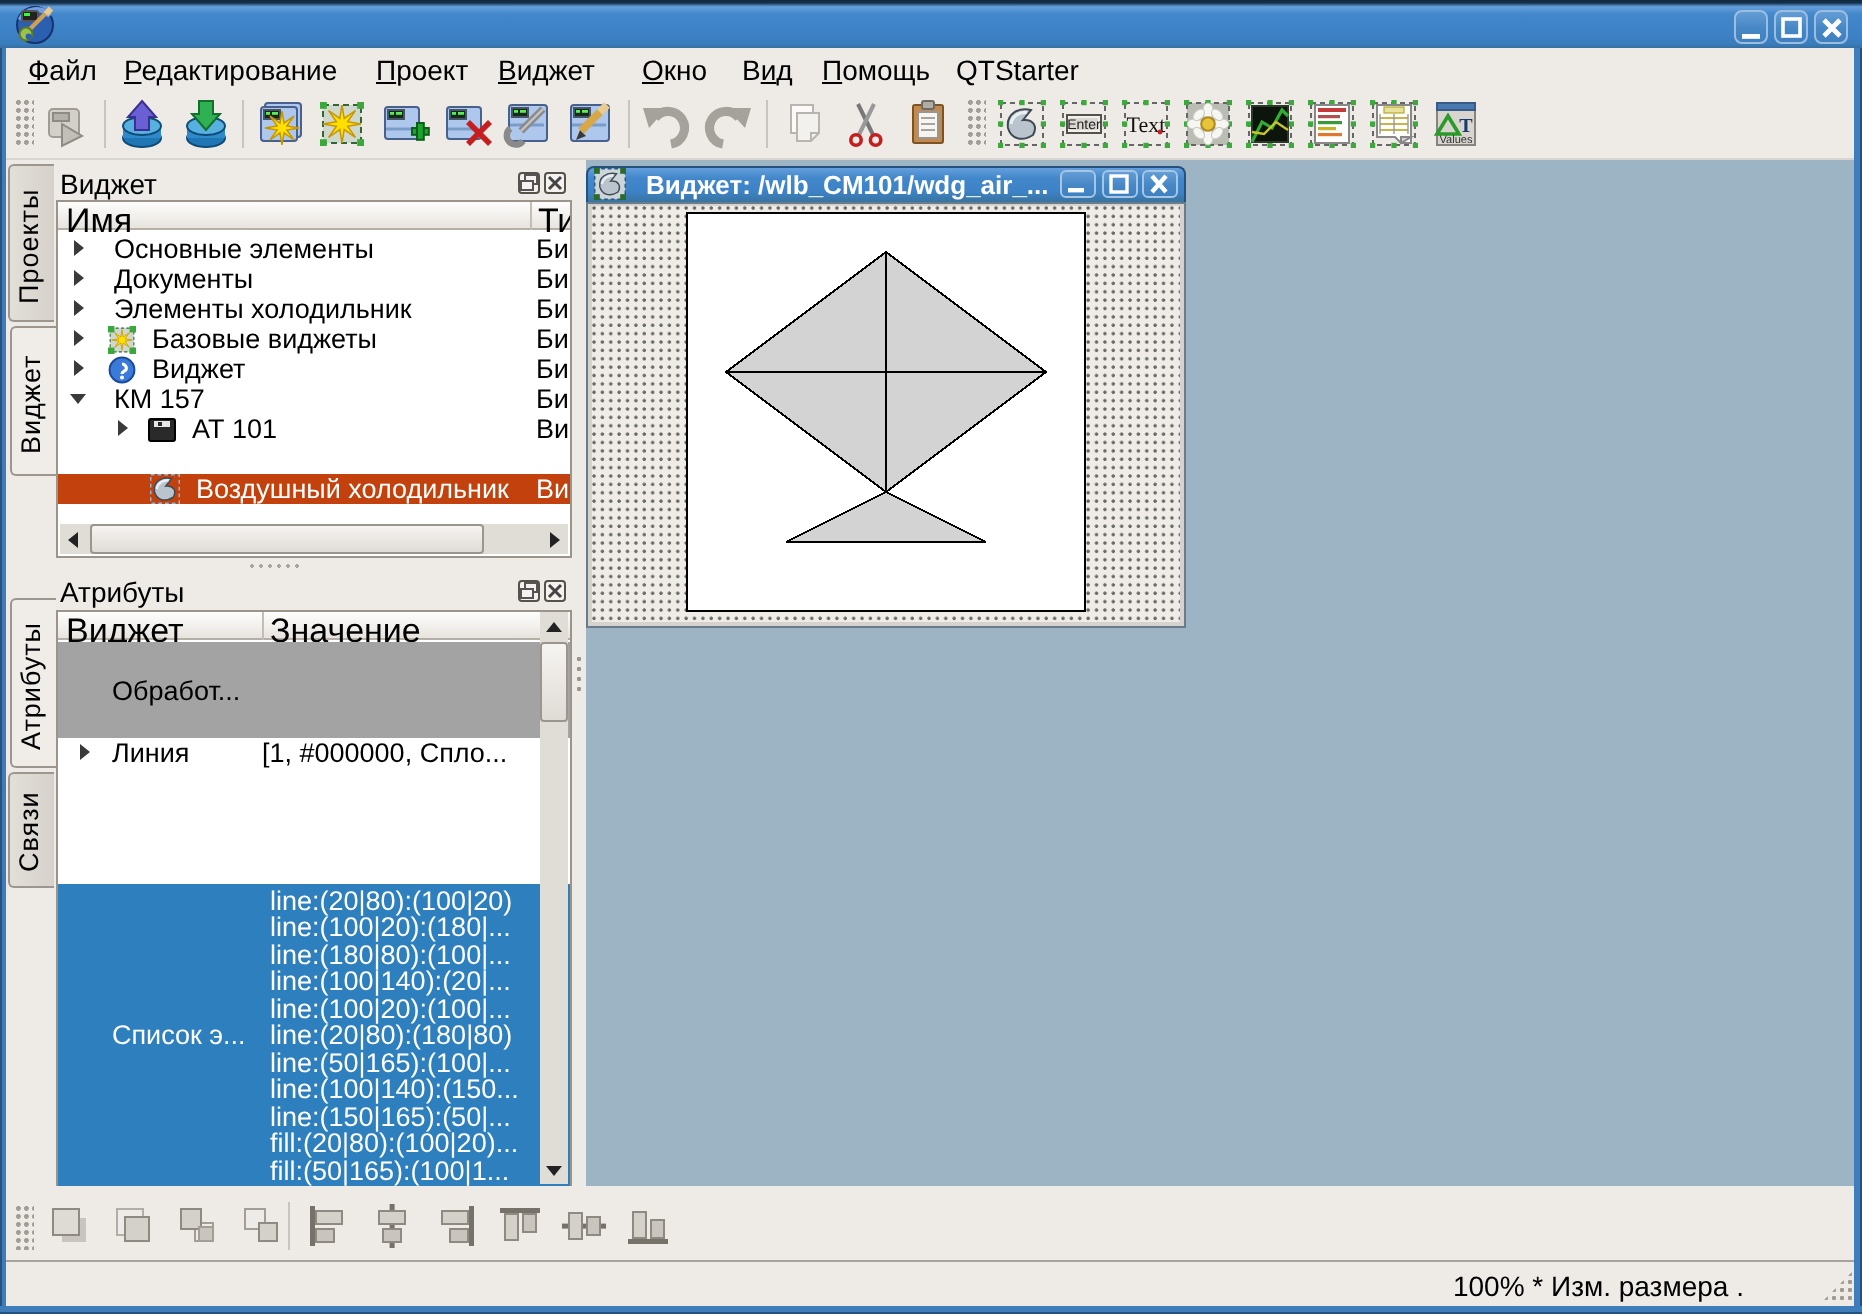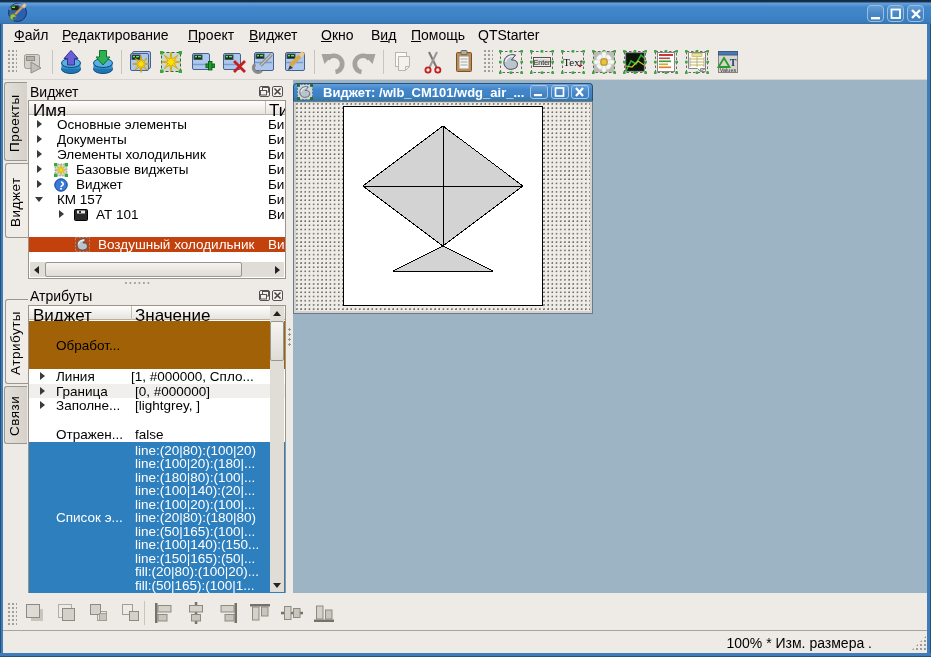--- a/index.html
+++ b/index.html
@@ -525,41 +525,27 @@
         <path d="M1.5 1.5 L7.5 7.5 M7.5 1.5 L1.5 7.5" stroke="#444" stroke-width="1.5"></path>
       </svg>
     </div>
 
   <div class="panel" id="attrs" style="top:225px;height:289px">
     <div class="thead">
         <span style="position:absolute;left:4px;top:0px">Виджет</span>
         <span style="position:absolute;left:106px;top:0px">Значение</span>
       <div style="position:absolute;left:102px;top:0;width:1px;height:14px;background:#c3beb5"></div>
       </div>
-    <div class="trow" style="top:15px;height:48px;background:#a16207">
+    <div class="trow" style="top:15px;height:48px;background:#a3a3a3">
         <span style="position:absolute;left:27px;top:17px">Обработ...</span>
       </div>
     <div class="trow" style="top:63px;height:14.5px">
         <i class="arr" style="left:11px;top:3px"></i>
         <span style="position:absolute;left:27px">Линия</span>
         <span style="position:absolute;left:102px">[1, #000000, Спло...</span>
-      </div>
-    <div class="trow" style="top:77.5px;height:14.5px;background:#f1efec">
-        <i class="arr" style="left:11px;top:3px"></i>
-        <span style="position:absolute;left:27px">Граница</span>
-        <span style="position:absolute;left:106px">[0, #000000]</span>
-      </div>
-    <div class="trow" style="top:92px;height:14.5px">
-        <i class="arr" style="left:11px;top:3px"></i>
-        <span style="position:absolute;left:27px">Заполне...</span>
-        <span style="position:absolute;left:106px">[lightgrey, ]</span>
-      </div>
-    <div class="trow" style="top:121px;height:14.5px">
-        <span style="position:absolute;left:27px">Отражен...</span>
-        <span style="position:absolute;left:106px">false</span>
       </div>
     <div class="trow" style="top:135.5px;height:151px;background:#2e7fbe;color:#fff">
       <span style="position:absolute;left:27px;top:68px">Список э...</span>
       <div style="position:absolute;left:106px;top:2px;line-height:13.5px">line:(20|80):(100|20)<br>line:(100|20):(180|...<br>line:(180|80):(100|...<br>line:(100|140):(20|...<br>line:(100|20):(100|...<br>line:(20|80):(180|80)<br>line:(50|165):(100|...<br>line:(100|140):(150...<br>line:(150|165):(50|...<br>fill:(20|80):(100|20)...<br>fill:(50|165):(100|1...</div>
     </div>
 
     <div class="abs sb" style="right:1px;top:0;bottom:1px;width:13.5px" id="avsb">
       <div class="sbbtn" style="left:0;top:0;width:13.5px;height:14px">
           <i class="tri" style="left:3px;top:5px;border-bottom:5px solid #222;border-left:4px solid transparent;border-right:4px solid transparent"></i>
         </div>

